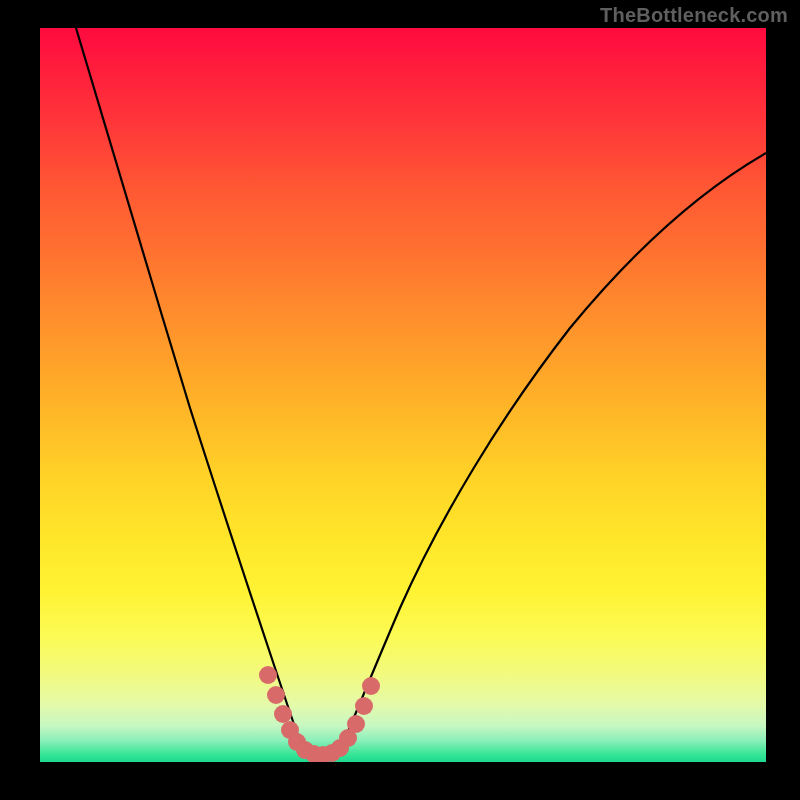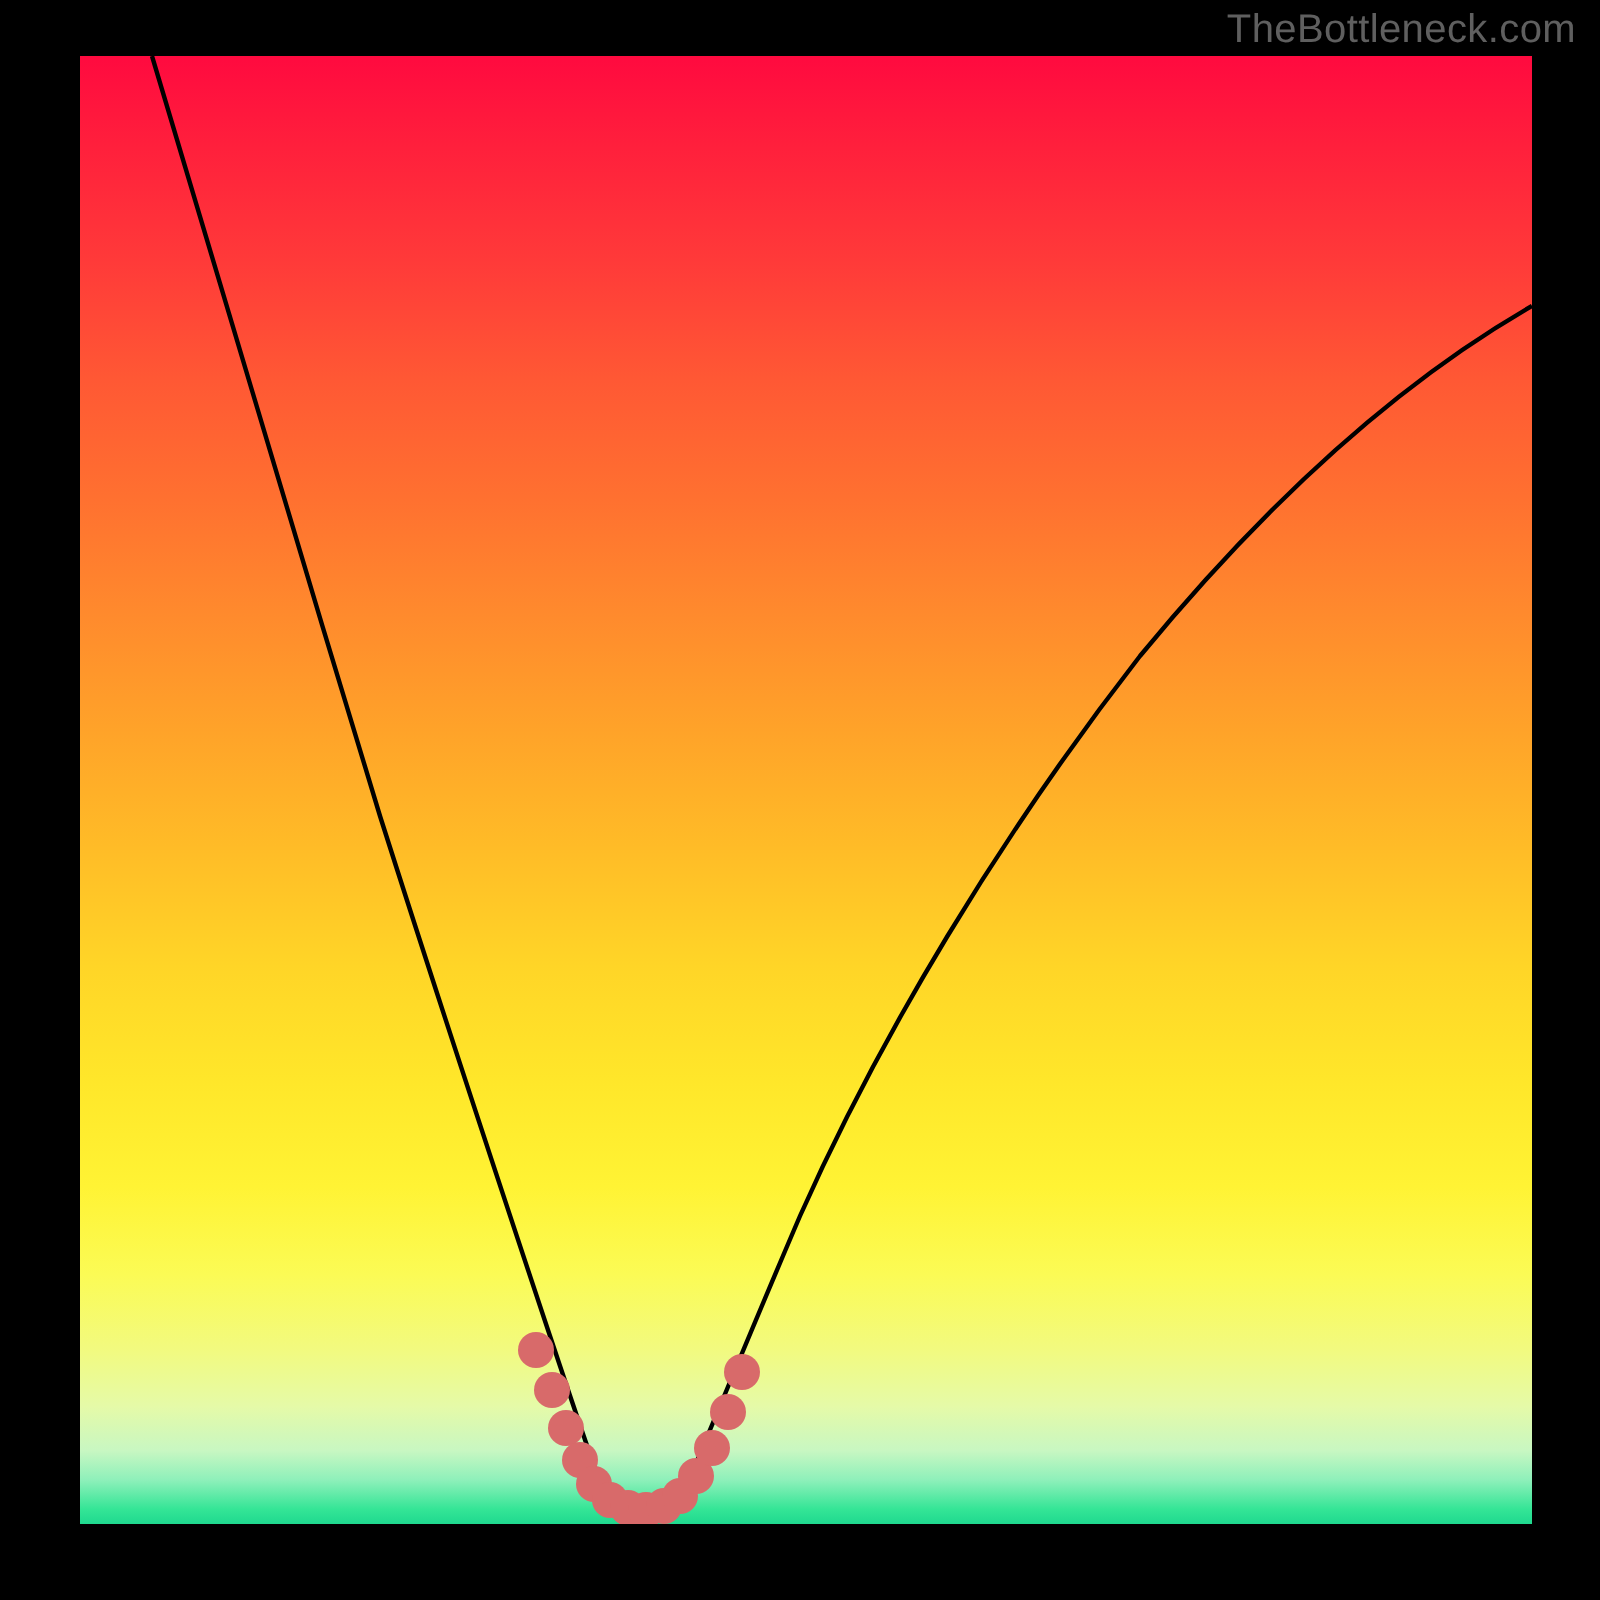--- a/index.html
+++ b/index.html
@@ -52,21 +52,21 @@
       #1fd98f 100%
     );
   }
   .watermark {
     position: absolute;
     top: 4px;
     right: 12px;
     color: #5f5f5f;
     font-size: 20px;
     letter-spacing: 0.2px;
-    font-weight: 400;
+    font-weight: 700;
     user-select: none;
   }
   svg.curves {
     position: absolute;
     inset: 0;
   }
 </style>
 </head>
 <body>
 

